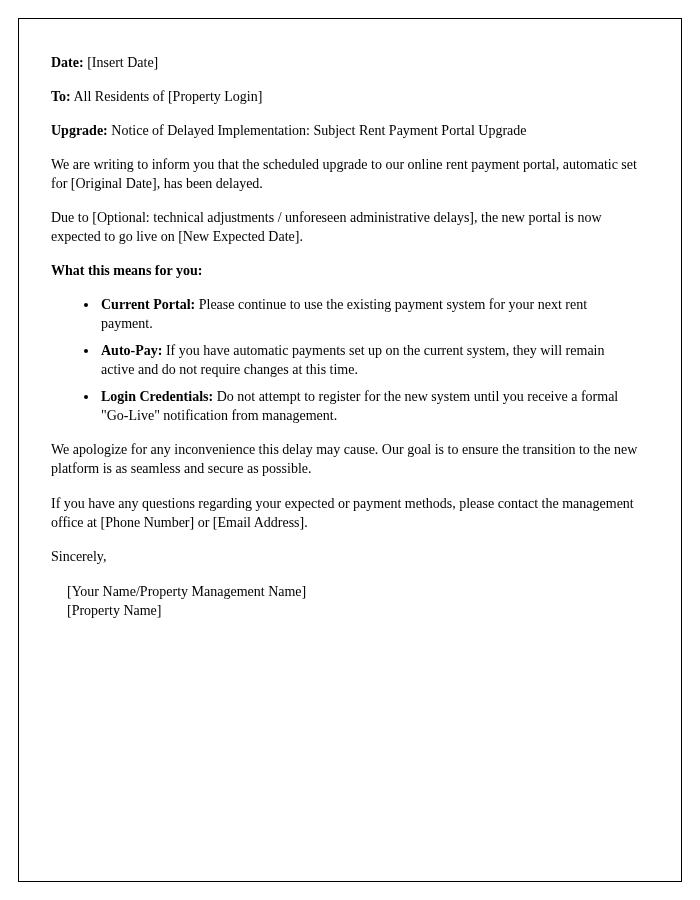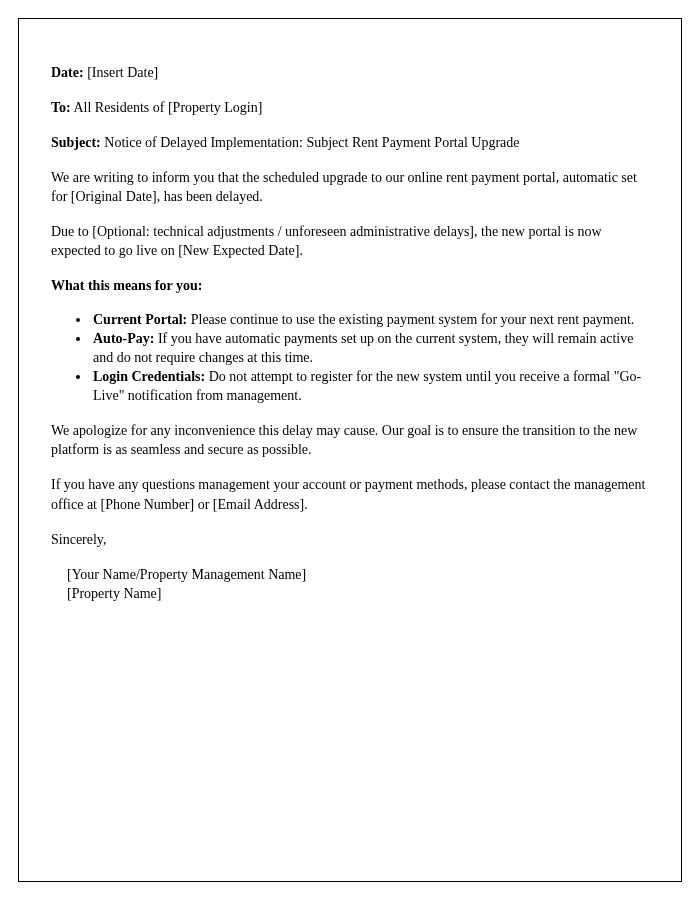--- a/index.html
+++ b/index.html
@@ -21,69 +21,69 @@
     width: 664px;
     height: 864px;
     border: 1px solid #000000;
     box-sizing: border-box;
     padding: 28px 32px;
     background: #ffffff;
   }
   .para {
     font-size: 14px;
     line-height: 1.36;
-    margin: 16px 0 15px 0;
+    margin: 6px 0 15px 0;
   }
   .para b, li b {
     font-weight: bold;
   }
   ul.bullet-list {
     margin: 0 0 15px 0;
     padding: 0 0 0 40px;
     font-size: 14px;
     line-height: 1.36;
     list-style-type: disc;
   }
   ul.bullet-list li {
-    margin: 0;
+    margin: 8px;
     padding-left: 2px;
   }
   .sig-block {
     font-size: 14px;
     line-height: 1.36;
     margin: 16px;
   }
 </style>
 </head>
 <body>
 
 <div class="page">
 
   <p class="para"><b>Date:</b><span> [Insert Date]</span></p>
 
   <p class="para"><b>To:</b><span> All Residents of [Property Login]</span></p>
 
-  <p class="para"><b>Subject:</b><span> Notice of Delayed Implementation: Subject Rent Payment Portal Upgrade</span></p>
+  <p class="para"><b>Upgrade:</b><span> Notice of Delayed Implementation: Subject Rent Payment Portal Upgrade</span></p>
 
 
   <p class="para">We are writing to inform you that the scheduled upgrade to our online rent payment portal, automatic set for [Original Date], has been delayed.</p>
 
   <p class="para">Due to [Optional: technical adjustments / unforeseen administrative delays], the new portal is now expected to go live on [New Expected Date].</p>
 
   <p class="para"><b>What this means for you:</b></p>
 
   <ul class="bullet-list">
     <li><b>Current Portal:</b><span> Please continue to use the existing payment system for your next rent payment.</span></li>
     <li><b>Auto-Pay:</b><span> If you have automatic payments set up on the current system, they will remain active and do not require changes at this time.</span></li>
     <li><b>Login Credentials:</b><span> Do not attempt to register for the new system until you receive a formal "Go-Live" notification from management.</span></li>
   </ul>
 
   <p class="para">We apologize for any inconvenience this delay may cause. Our goal is to ensure the transition to the new platform is as seamless and secure as possible.</p>
 
-  <p class="para">If you have any questions management your account or payment methods, please contact the management office at [Phone Number] or [Email Address].</p>
+  <p class="para">If you have any questions regarding your expected or payment methods, please contact the management office at [Phone Number] or [Email Address].</p>
 
   <p class="para">Sincerely,</p>
 
   <div class="sig-block">
     <div>[Your Name/Property Management Name]</div>
     <div>[Property Name]</div>
   </div>
 
 </div>
 

